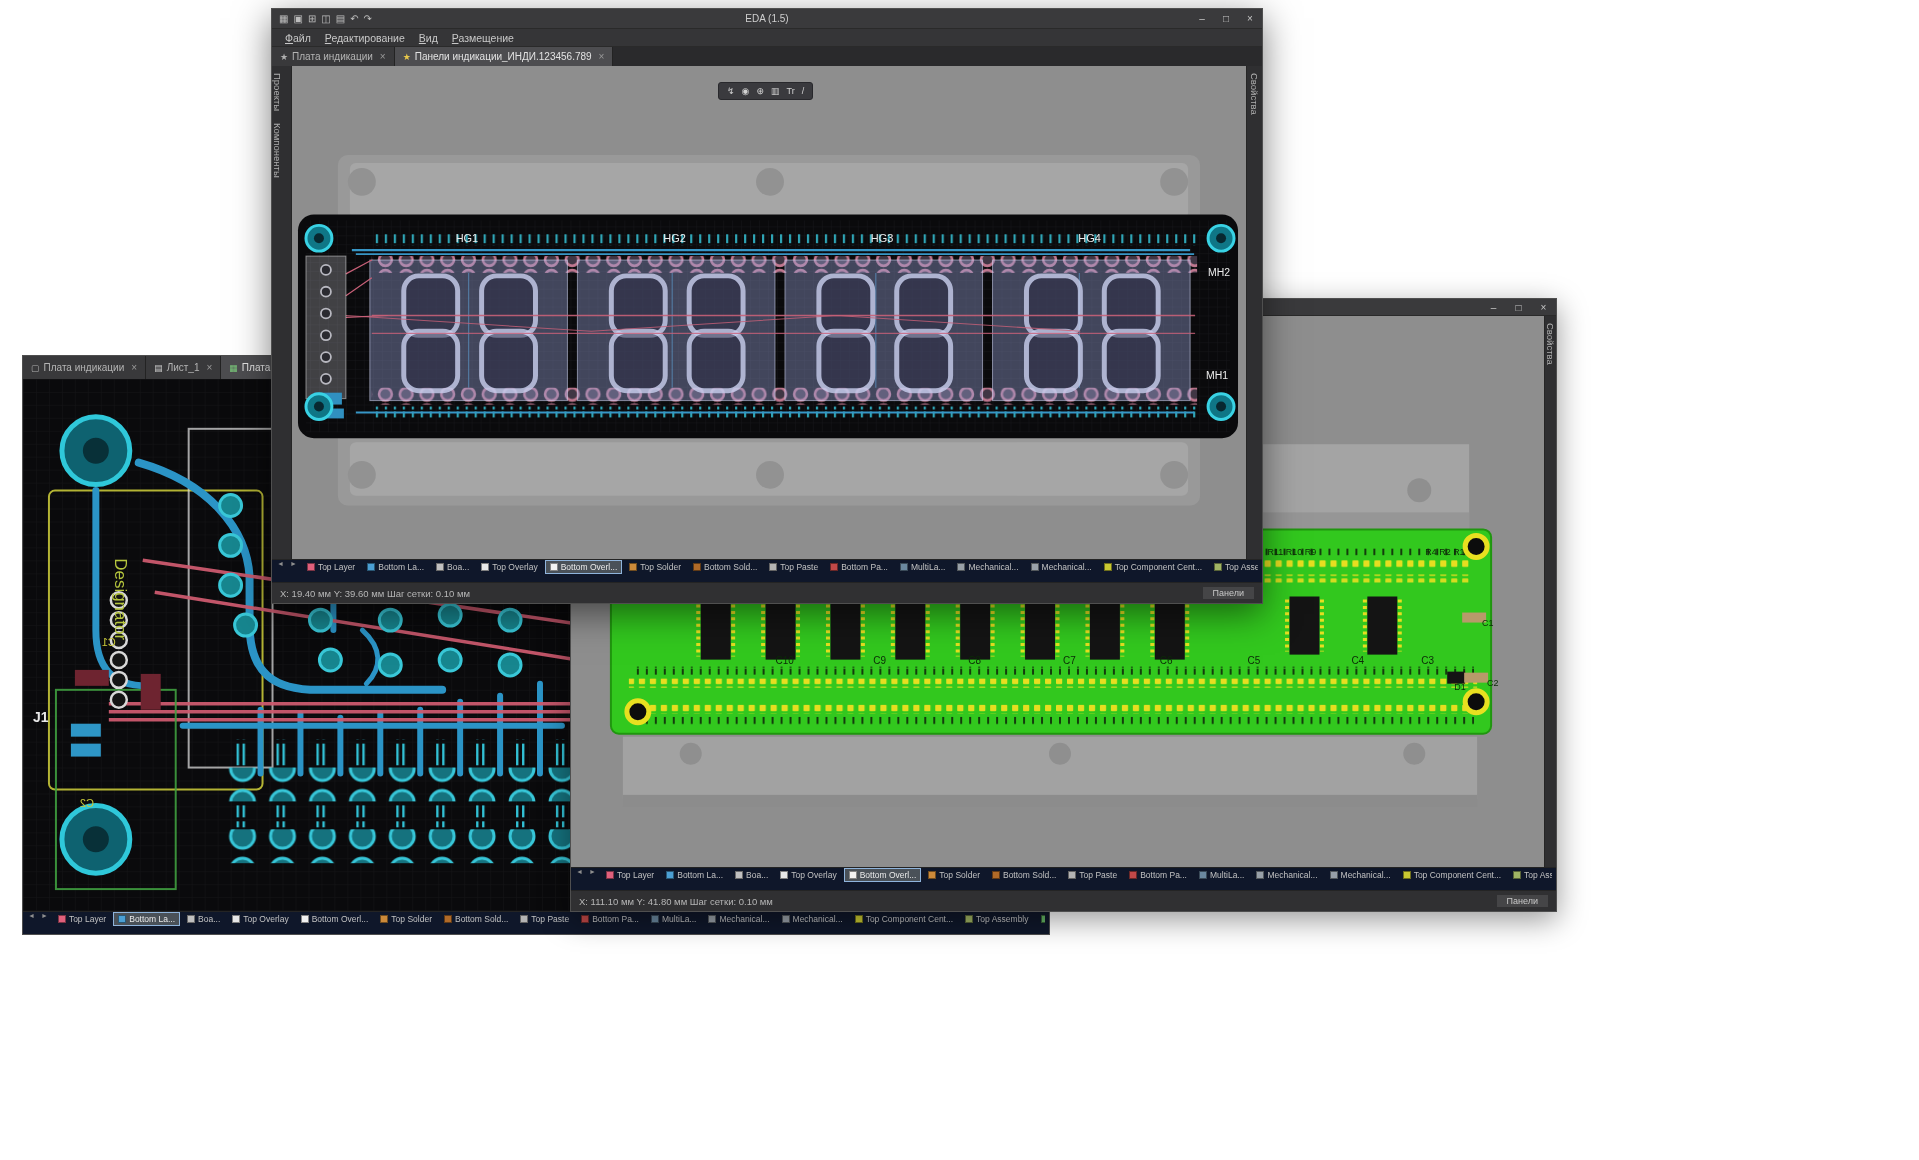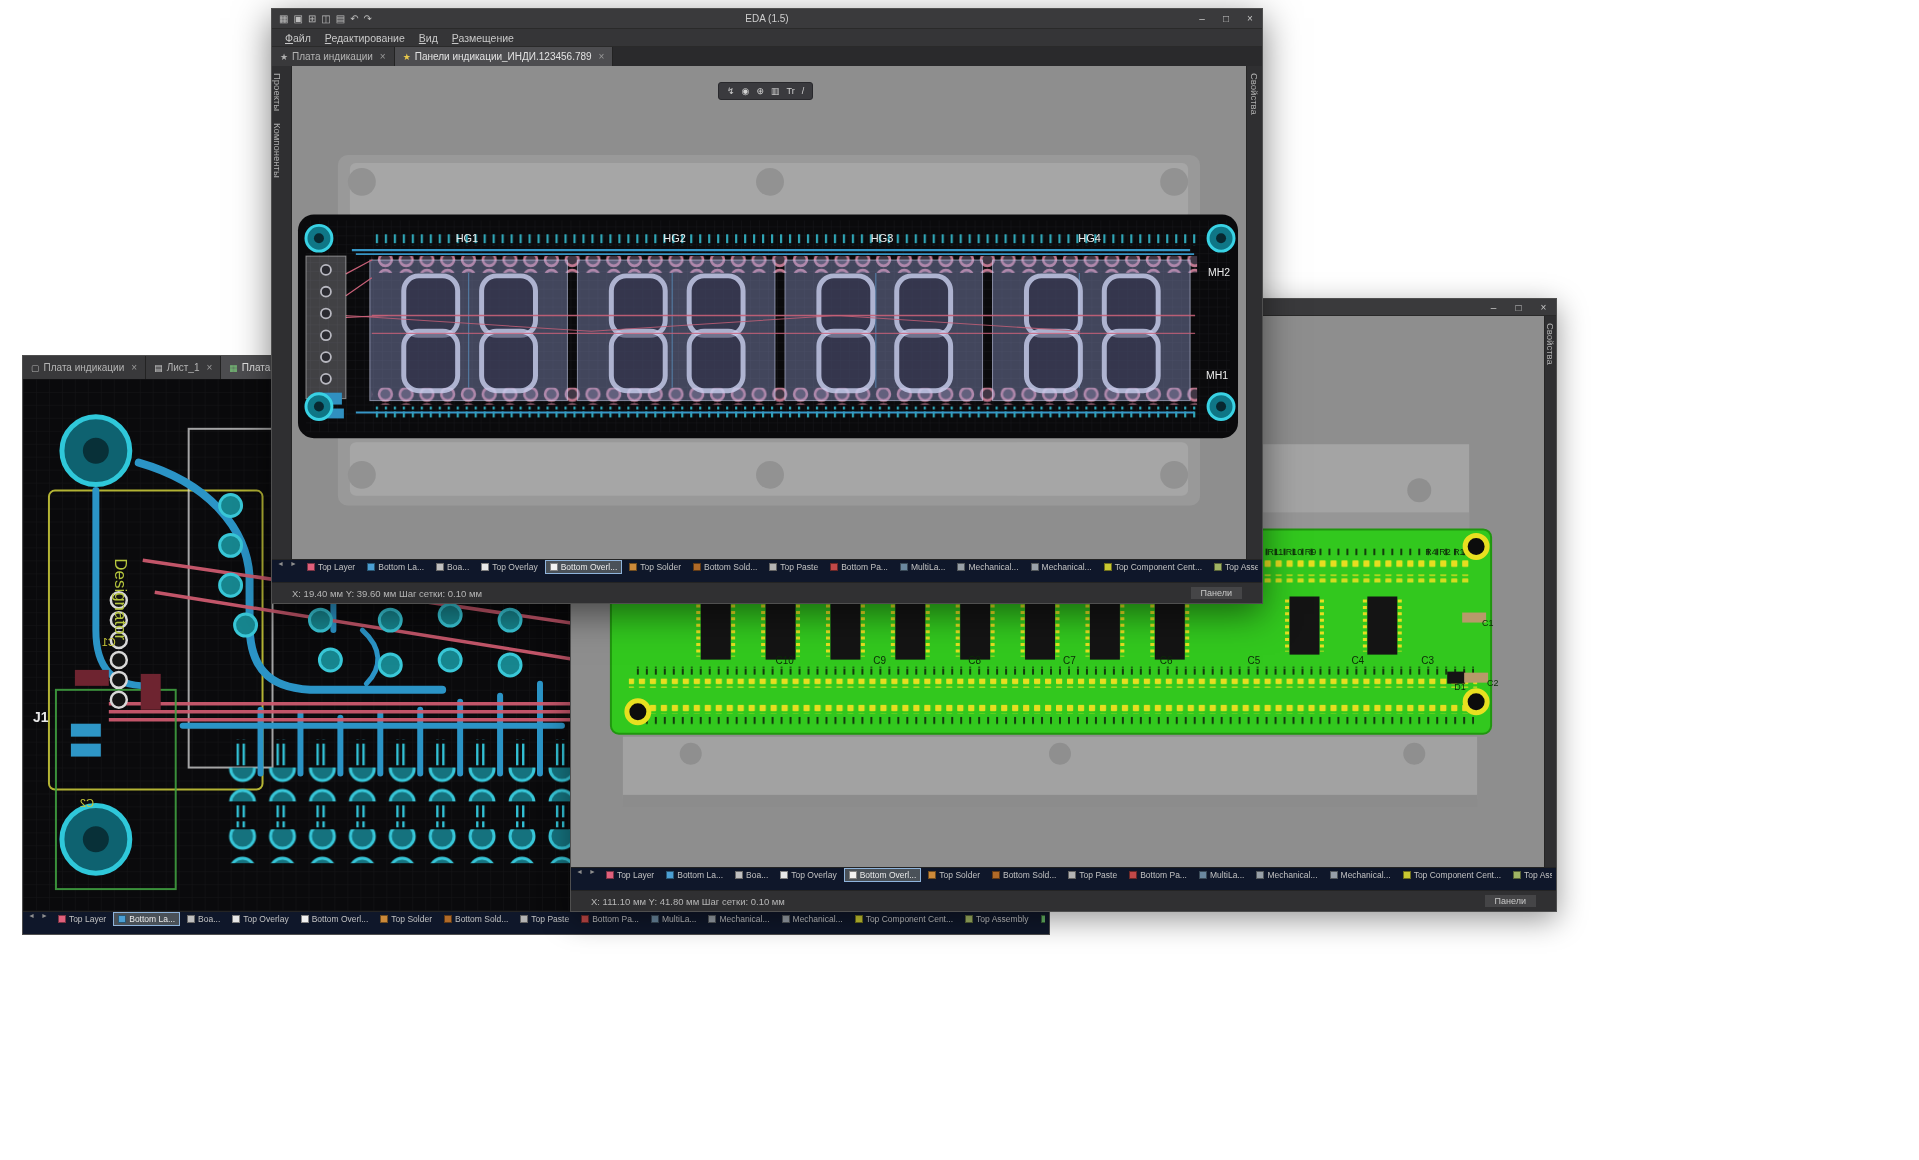--- a/index.html
+++ b/index.html
@@ -40,21 +40,21 @@
 
   .layerbar{position:absolute;left:0;right:0;background:#0f172a;border-top:1px solid #242424;display:flex;align-items:flex-start;padding:0 4px;gap:4px;overflow:hidden;height:23px}
   .lb-arrow{color:#8f8f8f;font-size:7px;padding:0 1px}
   .chips{display:flex;align-items:center;gap:2px;overflow:hidden}
   .chip{display:flex;align-items:center;gap:3px;padding:1px 4px;border:1px solid transparent;white-space:nowrap;flex:none}
   .chip .sw{width:8px;height:8px;border:1px solid rgba(0,0,0,.45);flex:none}
   .chip .lbl{font-size:8.5px;color:#c2c2c2}
   .chip.selected{background:#4a5158;border-color:#8fb4dc}
   .chip.selected .lbl{color:#eaeaea}
 
-  .statusbar{position:absolute;left:0;right:0;bottom:0;background:#303032;border-top:1px solid #242424;display:flex;align-items:center;justify-content:space-between;padding:0 20px;font-size:9.5px;color:#b6b6b6}
+  .statusbar{position:absolute;left:0;right:0;bottom:0;background:#303032;border-top:1px solid #242424;display:flex;align-items:center;justify-content:space-between;padding:0 8px;font-size:9.5px;color:#b6b6b6}
   .panels-btn{background:#454547;padding:1px 10px;font-size:9px;color:#c8c8c8}
 
   
   #win-left{left:22px;top:355px;width:1028px;height:580px;z-index:1}
   #win-left .tabbar{height:23px}
   #win-left .win-body{top:23px;bottom:23px}
   #win-left .canvas{left:0;right:0;top:0;bottom:0;background:#0a0a0c}
   #win-left .layerbar{bottom:0;height:23px}
 
   #win-right{left:570px;top:298px;width:987px;height:614px;z-index:2;box-shadow:0 8px 28px rgba(0,0,0,.4)}

